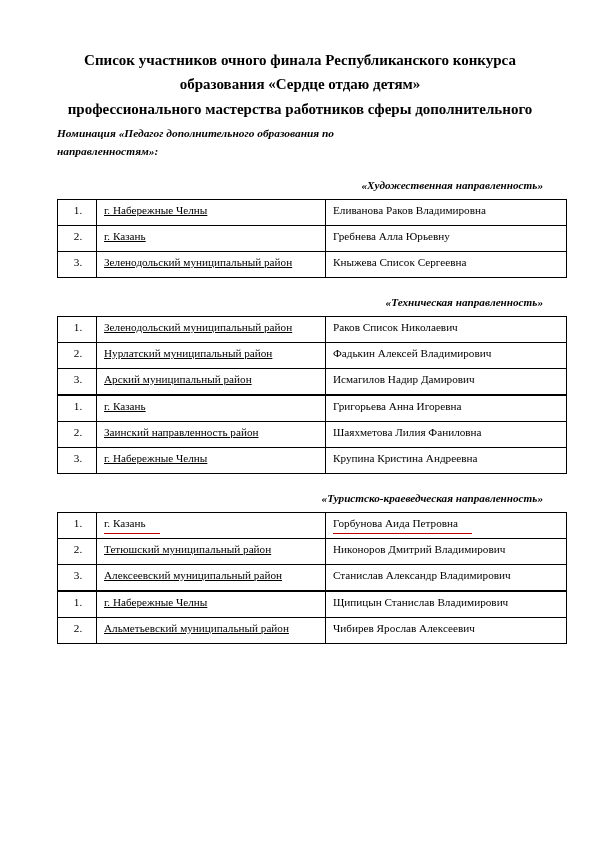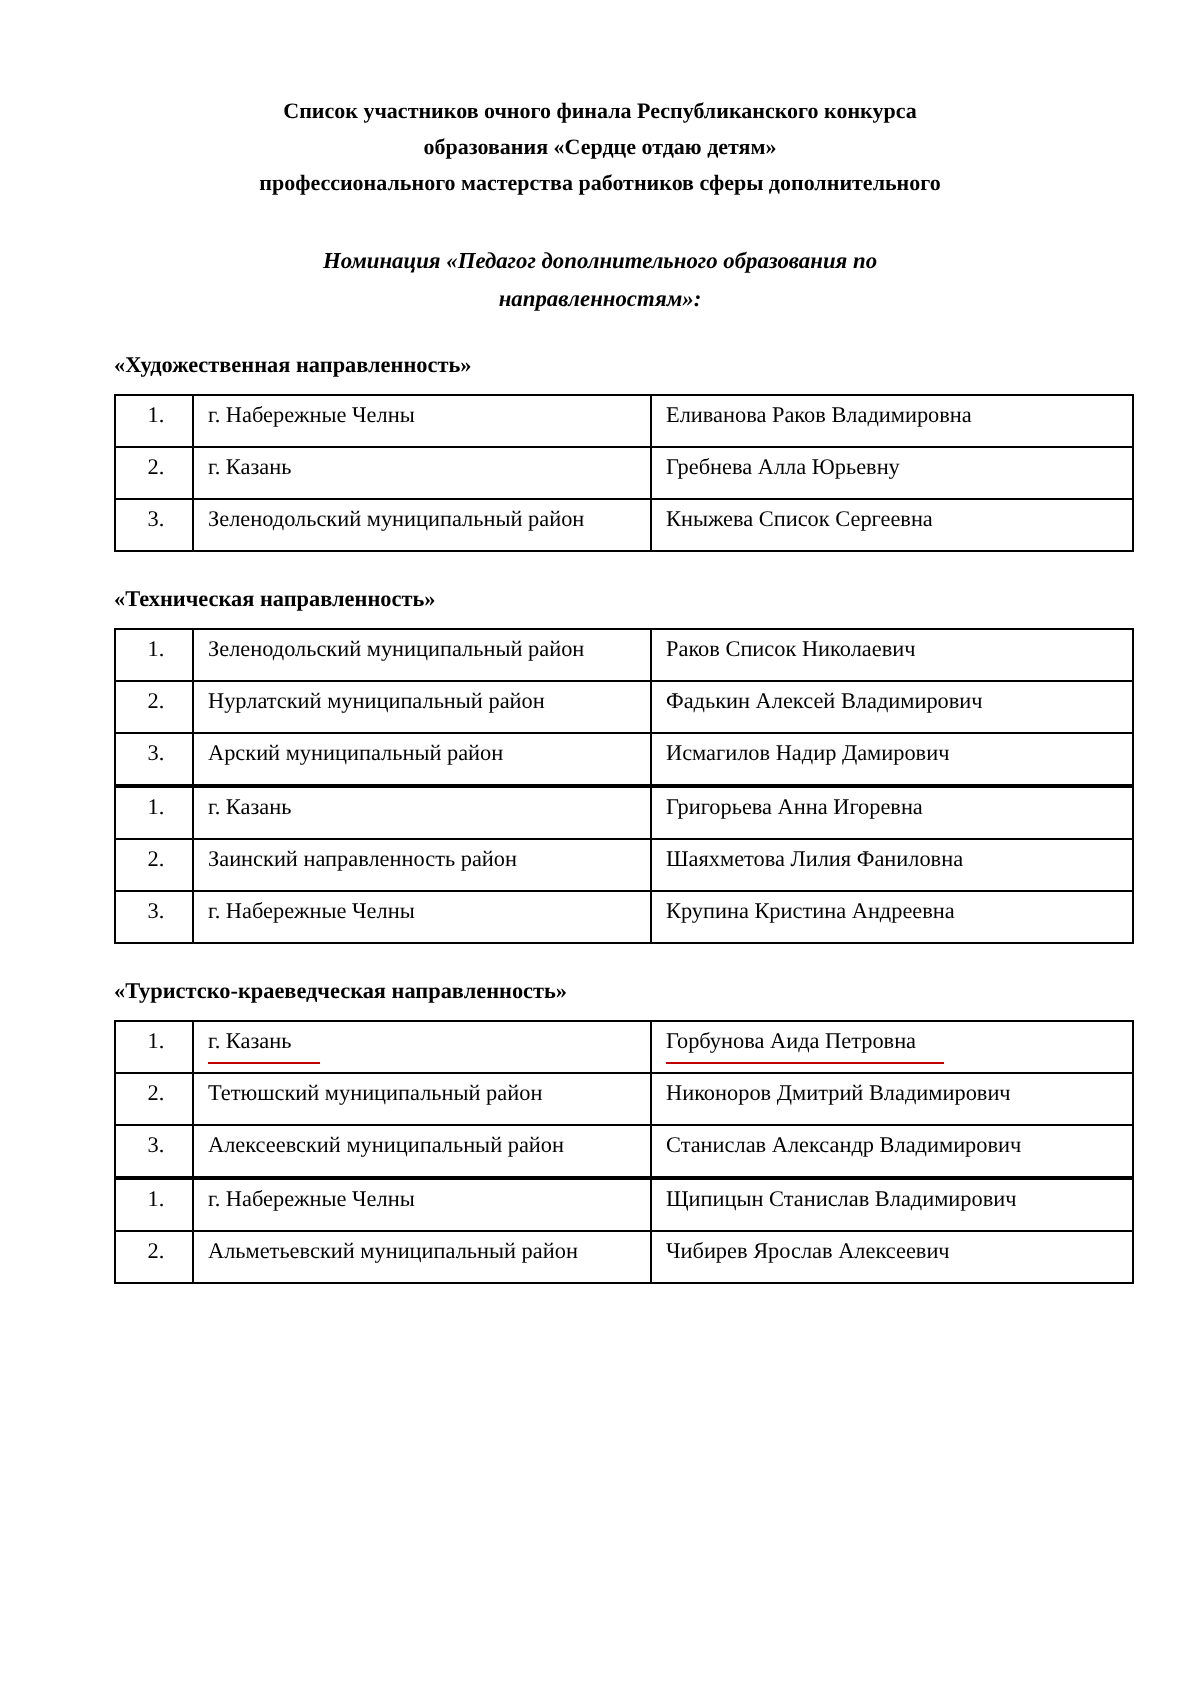--- a/index.html
+++ b/index.html
@@ -17,41 +17,42 @@
   .page {
     position: relative;
     width: 600px;
     height: 848px;
     box-sizing: border-box;
     padding: 48px 57px 0 57px;
   }
   .doc-title {
     text-align: center;
     font-weight: bold;
-    font-size: 11px;
+    font-size: 15px;
     line-height: 1.62;
     margin: 0 0 0 0;
   }
   .doc-title .line {
     display: block;
   }
   .nomination {
-    text-align: center;
+    text-align: left;
     font-weight: bold;
     font-style: italic;
     font-size: 11.4px;
     line-height: 1.62;
-    margin-top: 21px;
+    margin-top: 3px;
   }
   .nomination .line {
     display: block;
   }
   .section-heading {
-    text-align: left;
+    text-align: right;
     font-weight: bold;
+    font-style: italic;
     font-size: 11.2px;
     margin-top: 18px;
     margin-bottom: 8px;
   }
   .section-heading.tight {
     margin-top: 10px;
     margin-bottom: 7px;
   }
   table.list {
     border-collapse: collapse;
@@ -68,20 +69,21 @@
     height: 18px;
   }
   td.num {
     width: 26px;
     text-align: center;
     padding-left: 0;
     padding-right: 0;
   }
   td.region {
     width: 216px;
+    text-decoration: underline;
   }
   td.person {
     width: 228px;
   }
   .underline-red {
     border-bottom: 1px solid #c00000;
     display: inline-block;
     padding-right: 14px;
     padding-bottom: 1px;
   }

